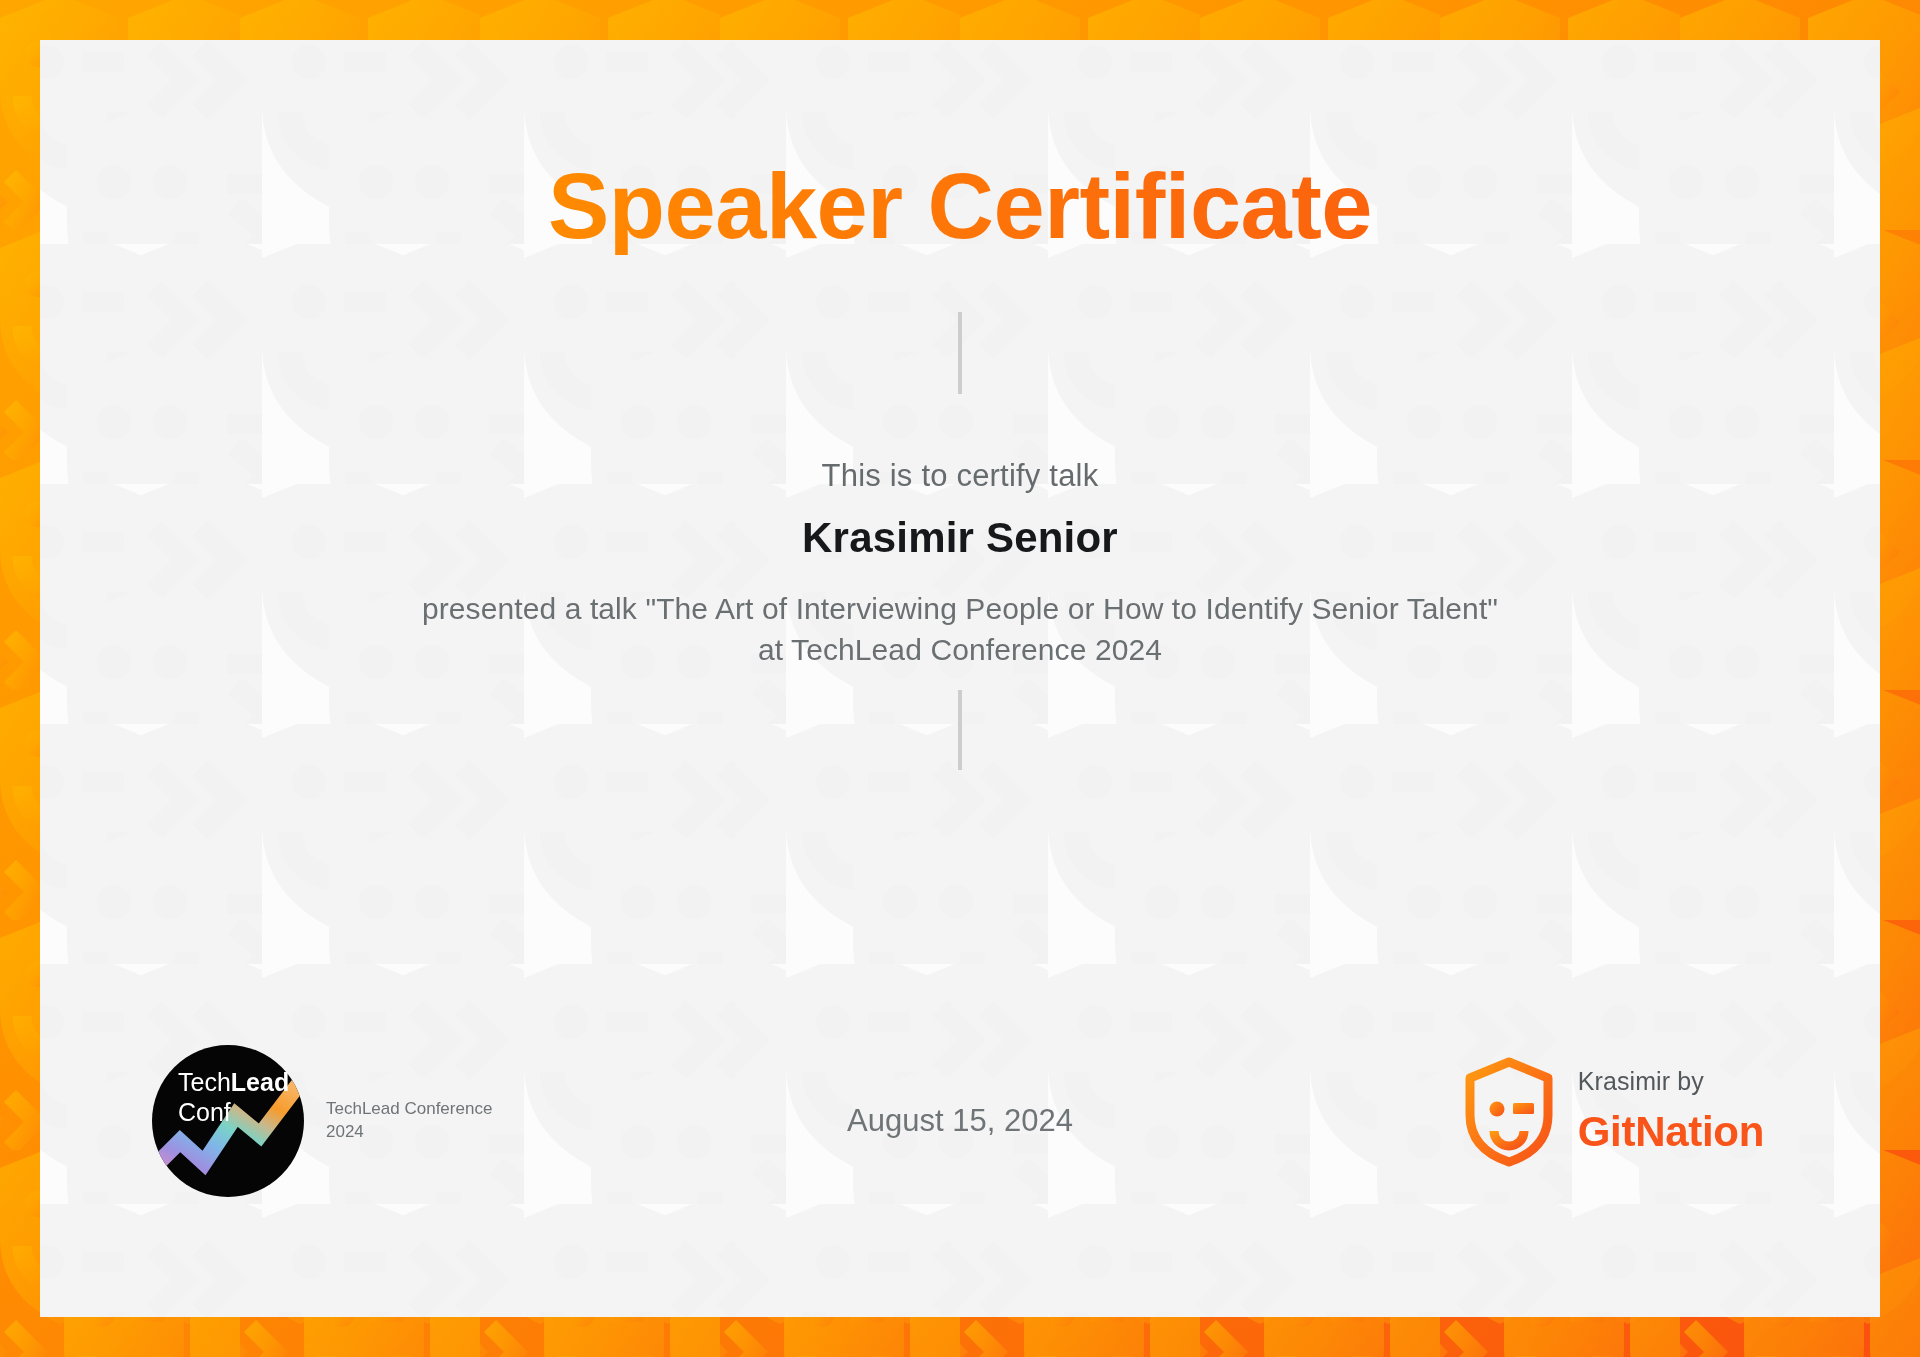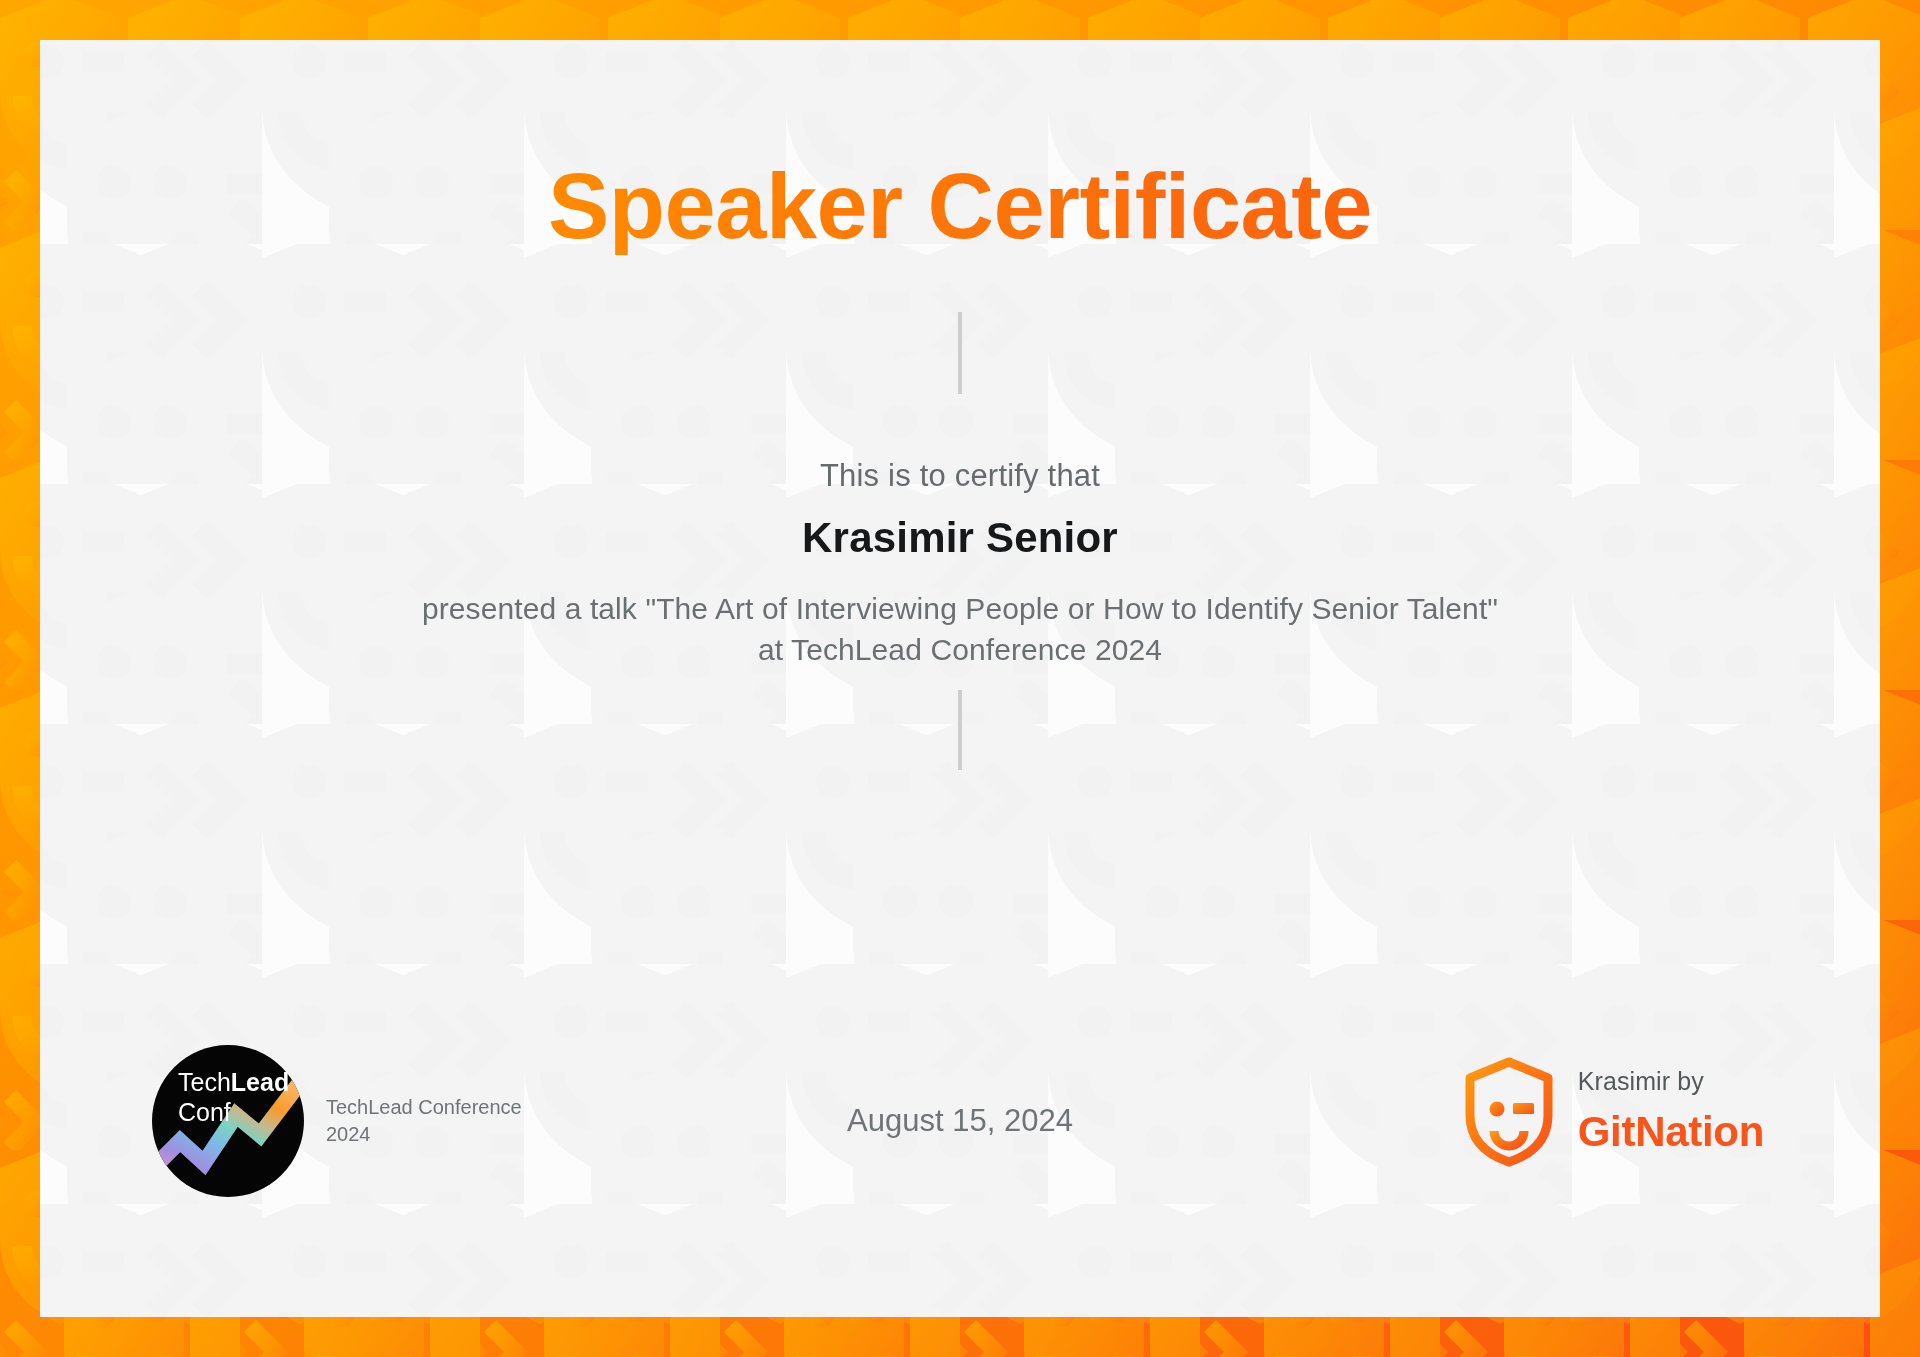--- a/index.html
+++ b/index.html
@@ -123,21 +123,21 @@
   #event-block {
     position: absolute;
     left: 112px;
     top: 48px;
     display: flex;
     align-items: center;
     gap: 22px;
   }
   #event-logo { width: 152px; height: 152px; flex: none; }
   #event-name {
-    font-size: 20px;
+    font-size: 17px;
     line-height: 1.35;
     color: #6F7477;
     max-width: 260px;
   }
 
   
   #date-block {
     position: absolute;
     left: 50%;
     transform: translateX(-50%);
@@ -279,21 +279,21 @@
       </svg>
     </div>
 
     <div class="card-content">
 
       <h1 id="title">Speaker Certificate</h1>
 
       <div class="divider" id="divider-top"></div>
 
       <div id="body-block">
-        <div id="certify-line">This is to certify that</div>
+        <div id="certify-line">This is to certify talk</div>
 
         <div id="recipient-name">Krasimir Senior</div>
 
         <div id="talk-line">
           <span>presented a talk "The Art of Interviewing People or How to Identify Senior Talent"</span><br>
           <span>at TechLead Conference 2024</span>
         </div>
       </div>
 
       <div class="divider" id="divider-bottom"></div>

